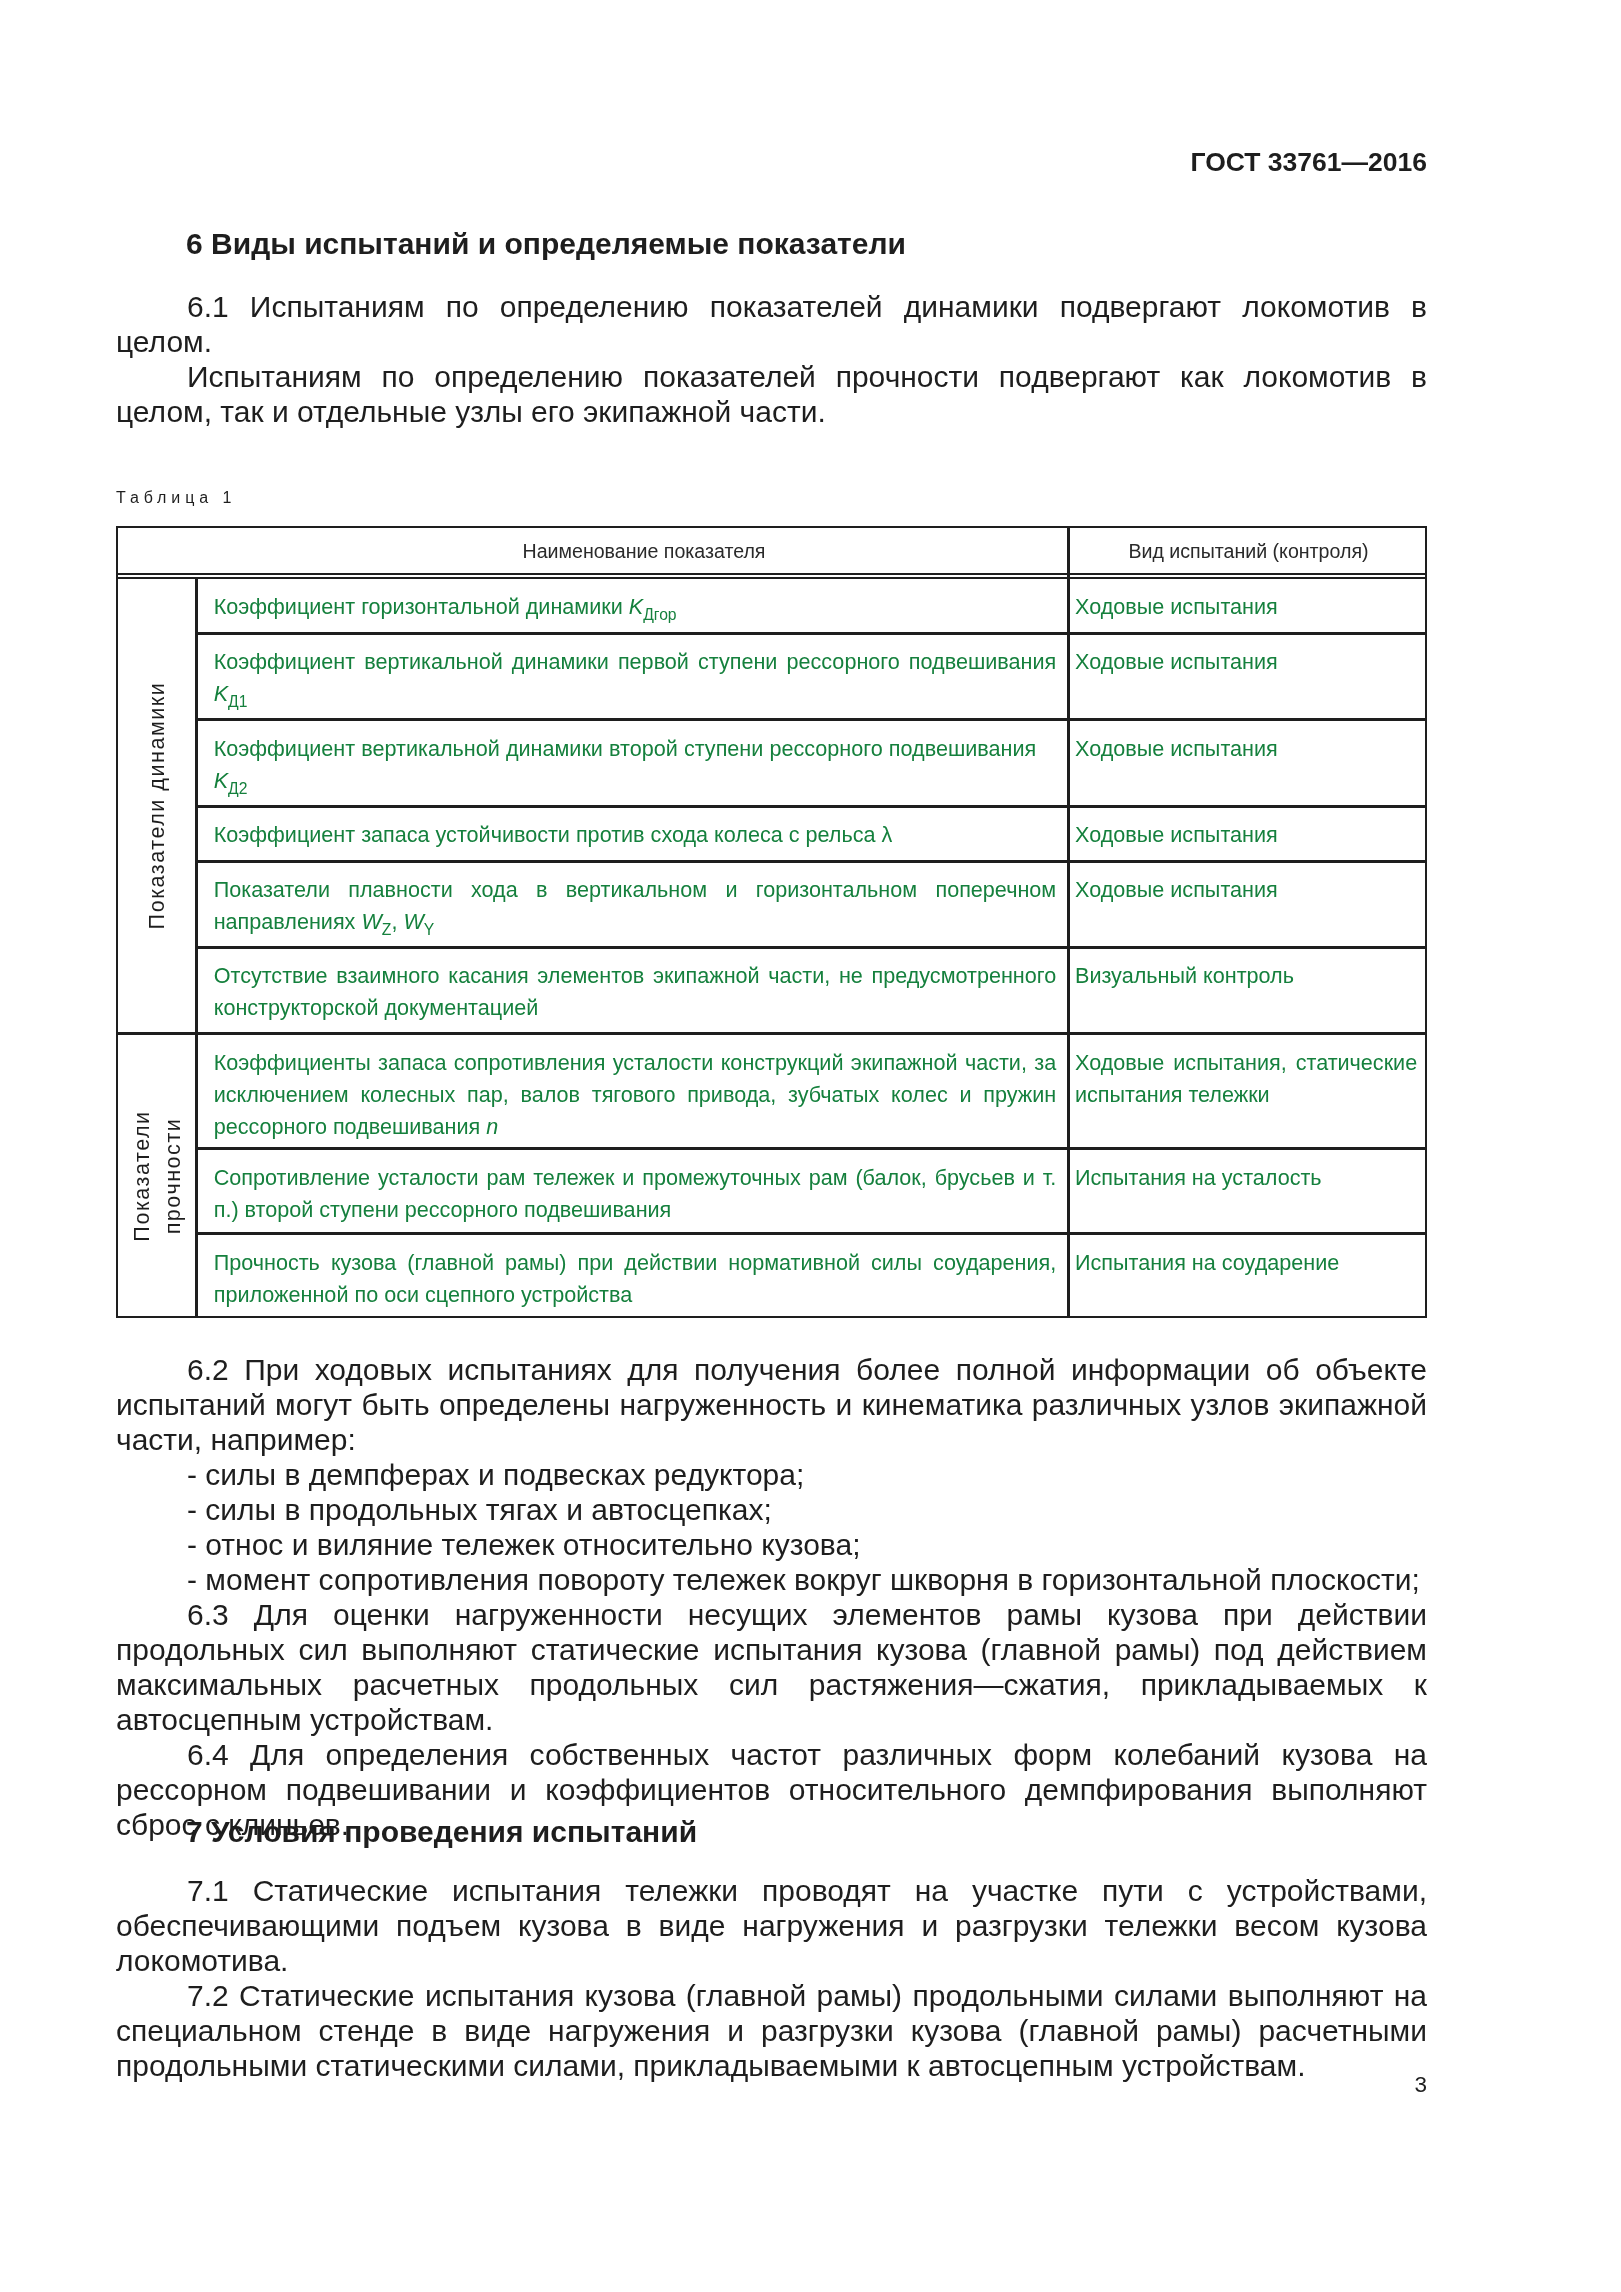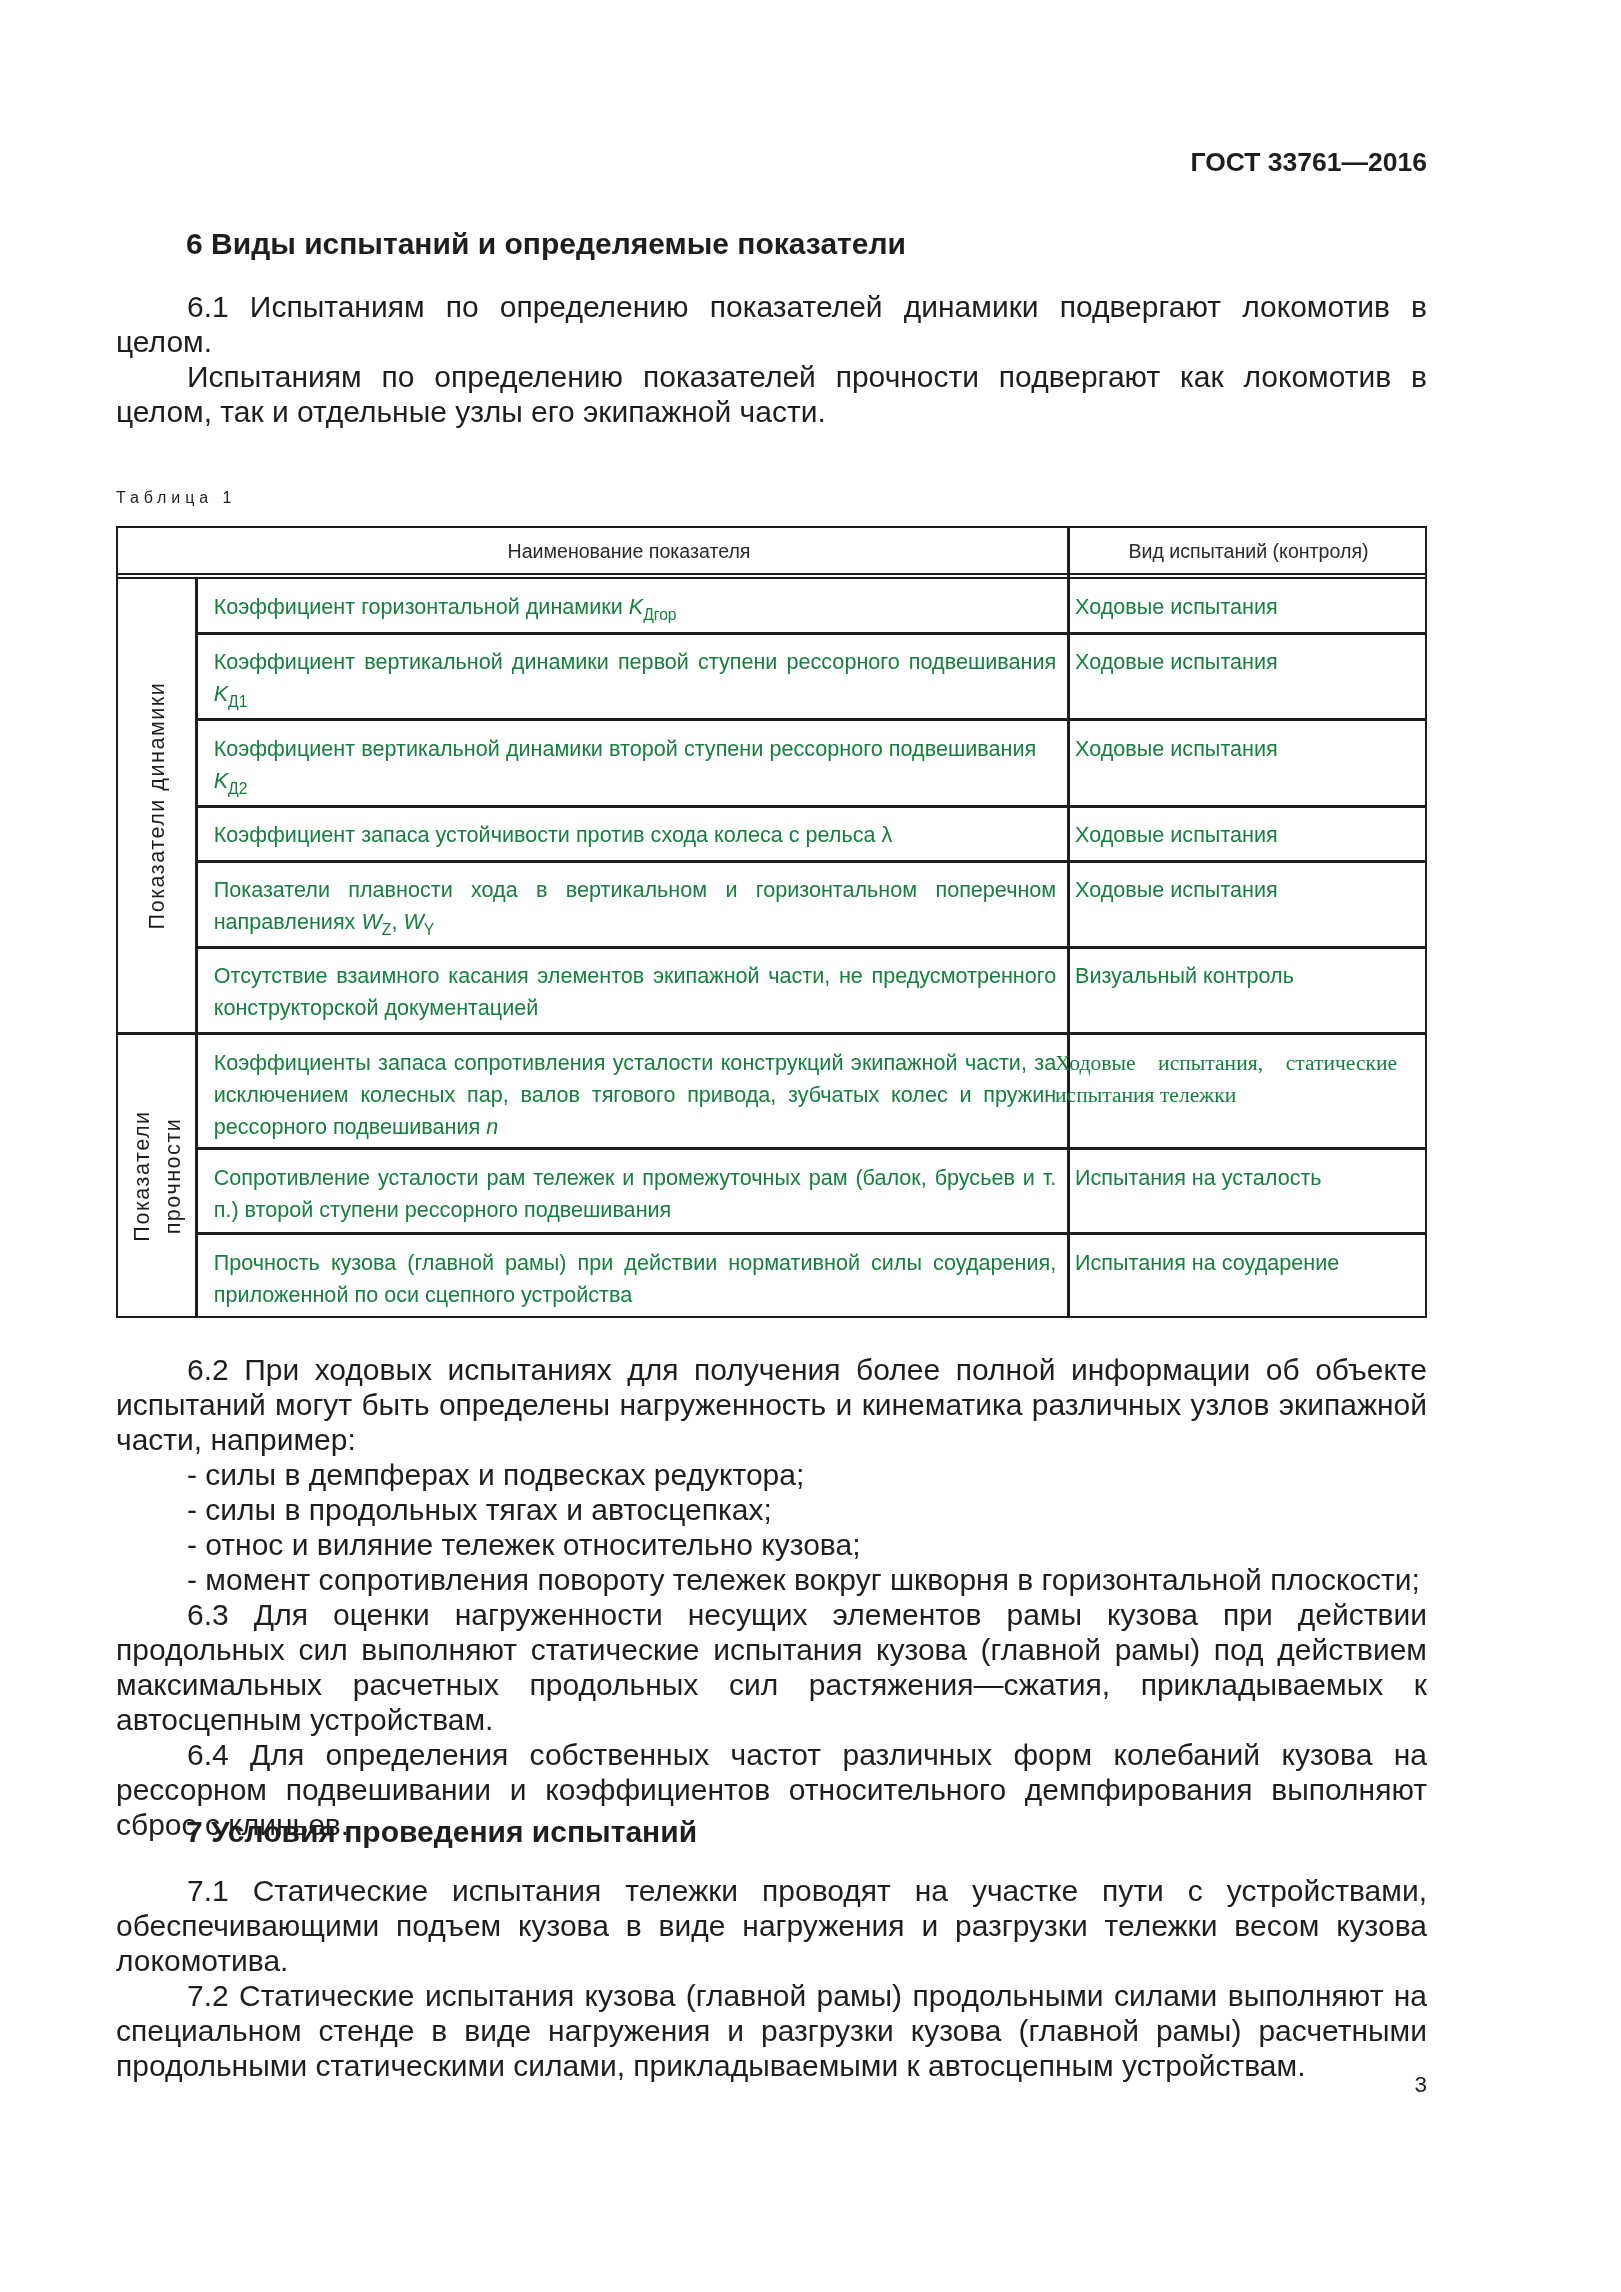--- a/index.html
+++ b/index.html
@@ -44,21 +44,21 @@
 
 <div id="block-6-1" class="abs body-block">
   <p>6.1  Испытаниям по определению показателей динамики подвергают локомотив в целом.</p>
   <p>Испытаниям по определению показателей прочности подвергают как локомотив в целом, так и от­дельные узлы его экипажной части.</p>
 </div>
 
 <div id="table-caption" class="abs">Таблица 1</div>
 
 <div id="table-1">
 
-  <div class="thead-cell" style="left:1px; width:1020px;border-radius:18px;">Наименование показателя</div>
+  <div class="thead-cell" style="left:16px; width:1020px;border-radius:18px;">Наименование показателя</div>
   <div class="thead-cell" style="left:952px; width:357px;">Вид испытаний (контроля)</div>
 
   <div class="tline" style="left:0; right:0; top:45px; height:2px;"></div>
   <div class="tline" style="left:0; right:0; top:49px; height:2px;"></div>
   <div class="tline" style="left:949px; width:2.5px; top:0; bottom:0;"></div>
   <div class="tline" style="left:77px; width:2.5px; top:51px; bottom:0;"></div>
 
   <div class="tline" style="left:78px; right:0; top:104px; height:2.5px;"></div>
   <div class="tline" style="left:78px; right:0; top:190px; height:2.5px;"></div>
   <div class="tline" style="left:78px; right:0; top:277px; height:2.5px;"></div>
@@ -90,21 +90,21 @@
   <div class="cell" style="left:80px; width:868px; top:279px;">Коэффициент запаса устойчивости против схода колеса с рельса λ</div>
   <div class="cell type" style="left:952px; width:357px; top:279px;">Ходовые испытания</div>
 
   <div class="cell" style="left:80px; width:868px; top:334px;"><span>Показатели плавности хода в вертикальном и горизонтальном попереч­ном направлениях </span><i class="sym">W</i><sub>Z</sub>, <i class="sym">W</i><sub>Y</sub></div>
   <div class="cell type" style="left:952px; width:357px; top:334px;">Ходовые испытания</div>
 
   <div class="cell" style="left:80px; width:868px; top:420px;">Отсутствие взаимного касания элементов экипажной части, не предусмо­тренного конструкторской документацией</div>
   <div class="cell type" style="left:952px; width:357px; top:420px;">Визуальный контроль</div>
 
   <div class="cell" style="left:80px; width:868px; top:507px;"><span>Коэффициенты запаса сопротивления усталости конструкций экипажной части, за исключением колесных пар, валов тягового привода, зубчатых колес и пружин рессорного подвешивания </span><i class="sym">n</i></div>
-  <div class="cell type justify" style="left:932px; width:357px; top:507px;font-family:Liberation Serif, serif;">Ходовые испытания, стати­ческие испытания тележки</div>
+  <div class="cell type justify" style="left:952px; width:357px; top:507px;">Ходовые испытания, стати­ческие испытания тележки</div>
 
   <div class="cell" style="left:80px; width:868px; top:622px;">Сопротивление усталости рам тележек и промежуточных рам (балок, брусьев и т. п.) второй ступени рессорного подвешивания</div>
   <div class="cell type" style="left:952px; width:357px; top:622px;">Испытания на усталость</div>
 
   <div class="cell" style="left:80px; width:868px; top:707px;">Прочность кузова (главной рамы) при действии нормативной силы соуда­рения, приложенной по оси сцепного устройства</div>
   <div class="cell type" style="left:952px; width:357px; top:707px;">Испытания на соударение</div>
 </div>
 
 <div id="block-6-2" class="abs body-block">
   <p>6.2  При ходовых испытаниях для получения более полной информации об объекте испытаний могут быть определены нагруженность и кинематика различных узлов экипажной части, например:</p>

